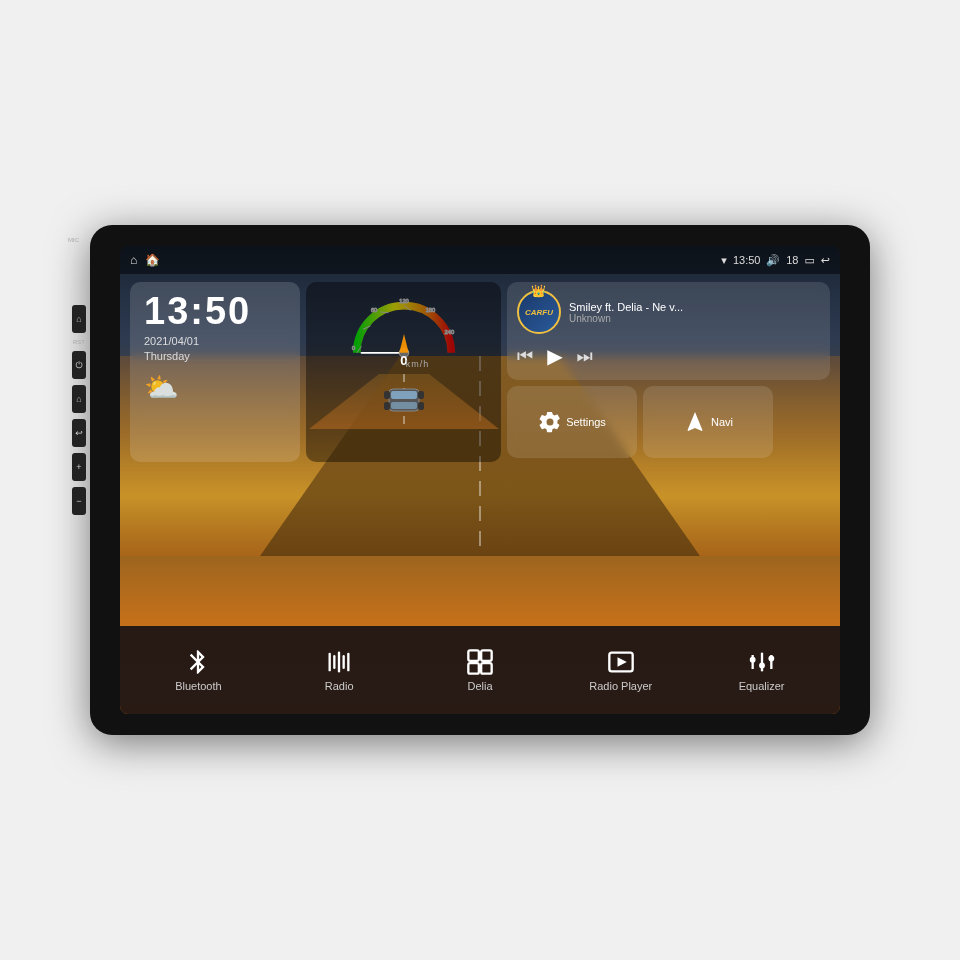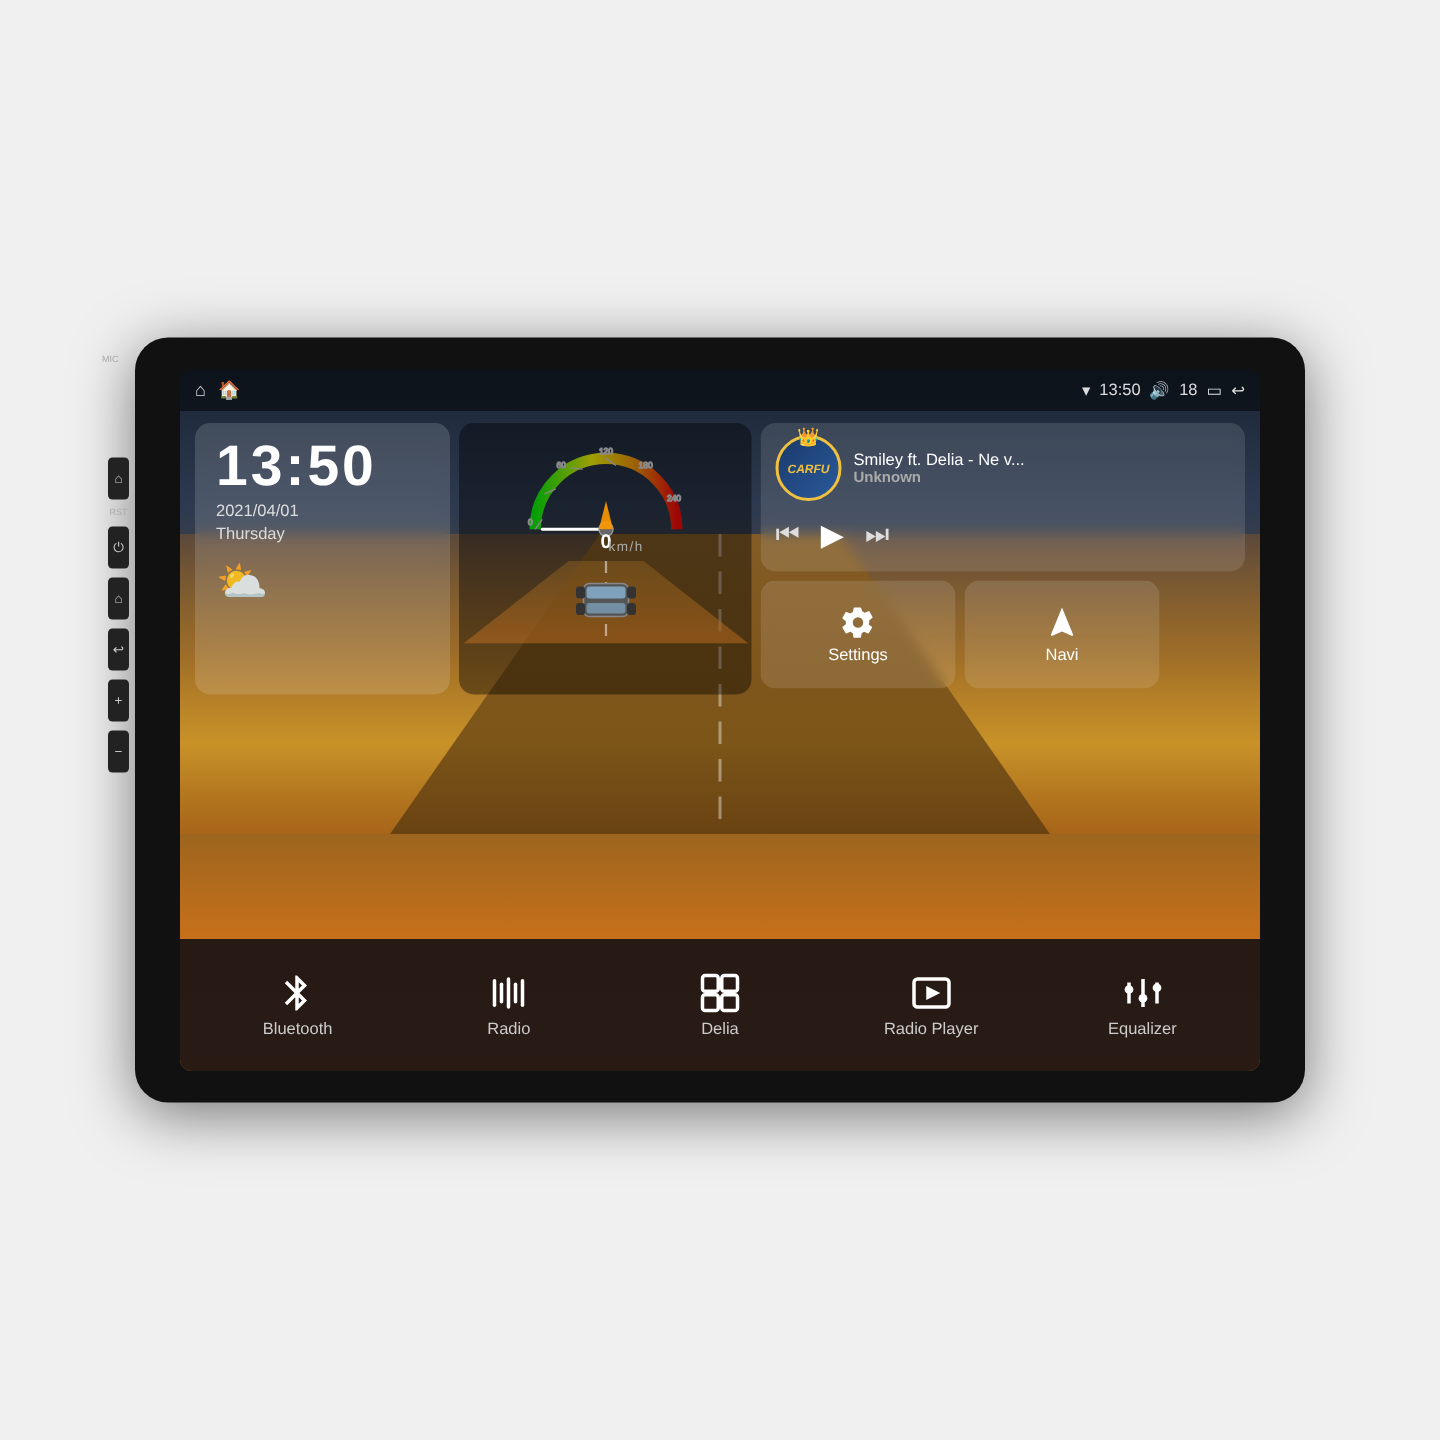--- a/index.html
+++ b/index.html
@@ -227,21 +227,20 @@
       font-size: 11px;
       color: #fff;
       white-space: nowrap;
       overflow: hidden;
       text-overflow: ellipsis;
     }
 
     .music-artist {
       font-size: 10px;
       color: #aaa;
-      font-weight: bold;
     }
 
     .music-controls {
       display: flex;
       align-items: center;
       gap: 14px;
       padding: 4px 0;
     }
 
     .music-btn {
@@ -255,21 +254,21 @@
       color: #fff;
       cursor: pointer;
     }
 
     .quick-btn {
       background: rgba(255,255,255,0.12);
       border-radius: 10px;
       width: 130px;
       height: 72px;
       display: flex;
-      flex-direction: column;
+      flex-direction: row;
       align-items: center;
       justify-content: center;
       gap: 4px;
       cursor: pointer;
       backdrop-filter: blur(4px);
     }
 
     .quick-btn-label {
       font-size: 11px;
       color: #fff;

